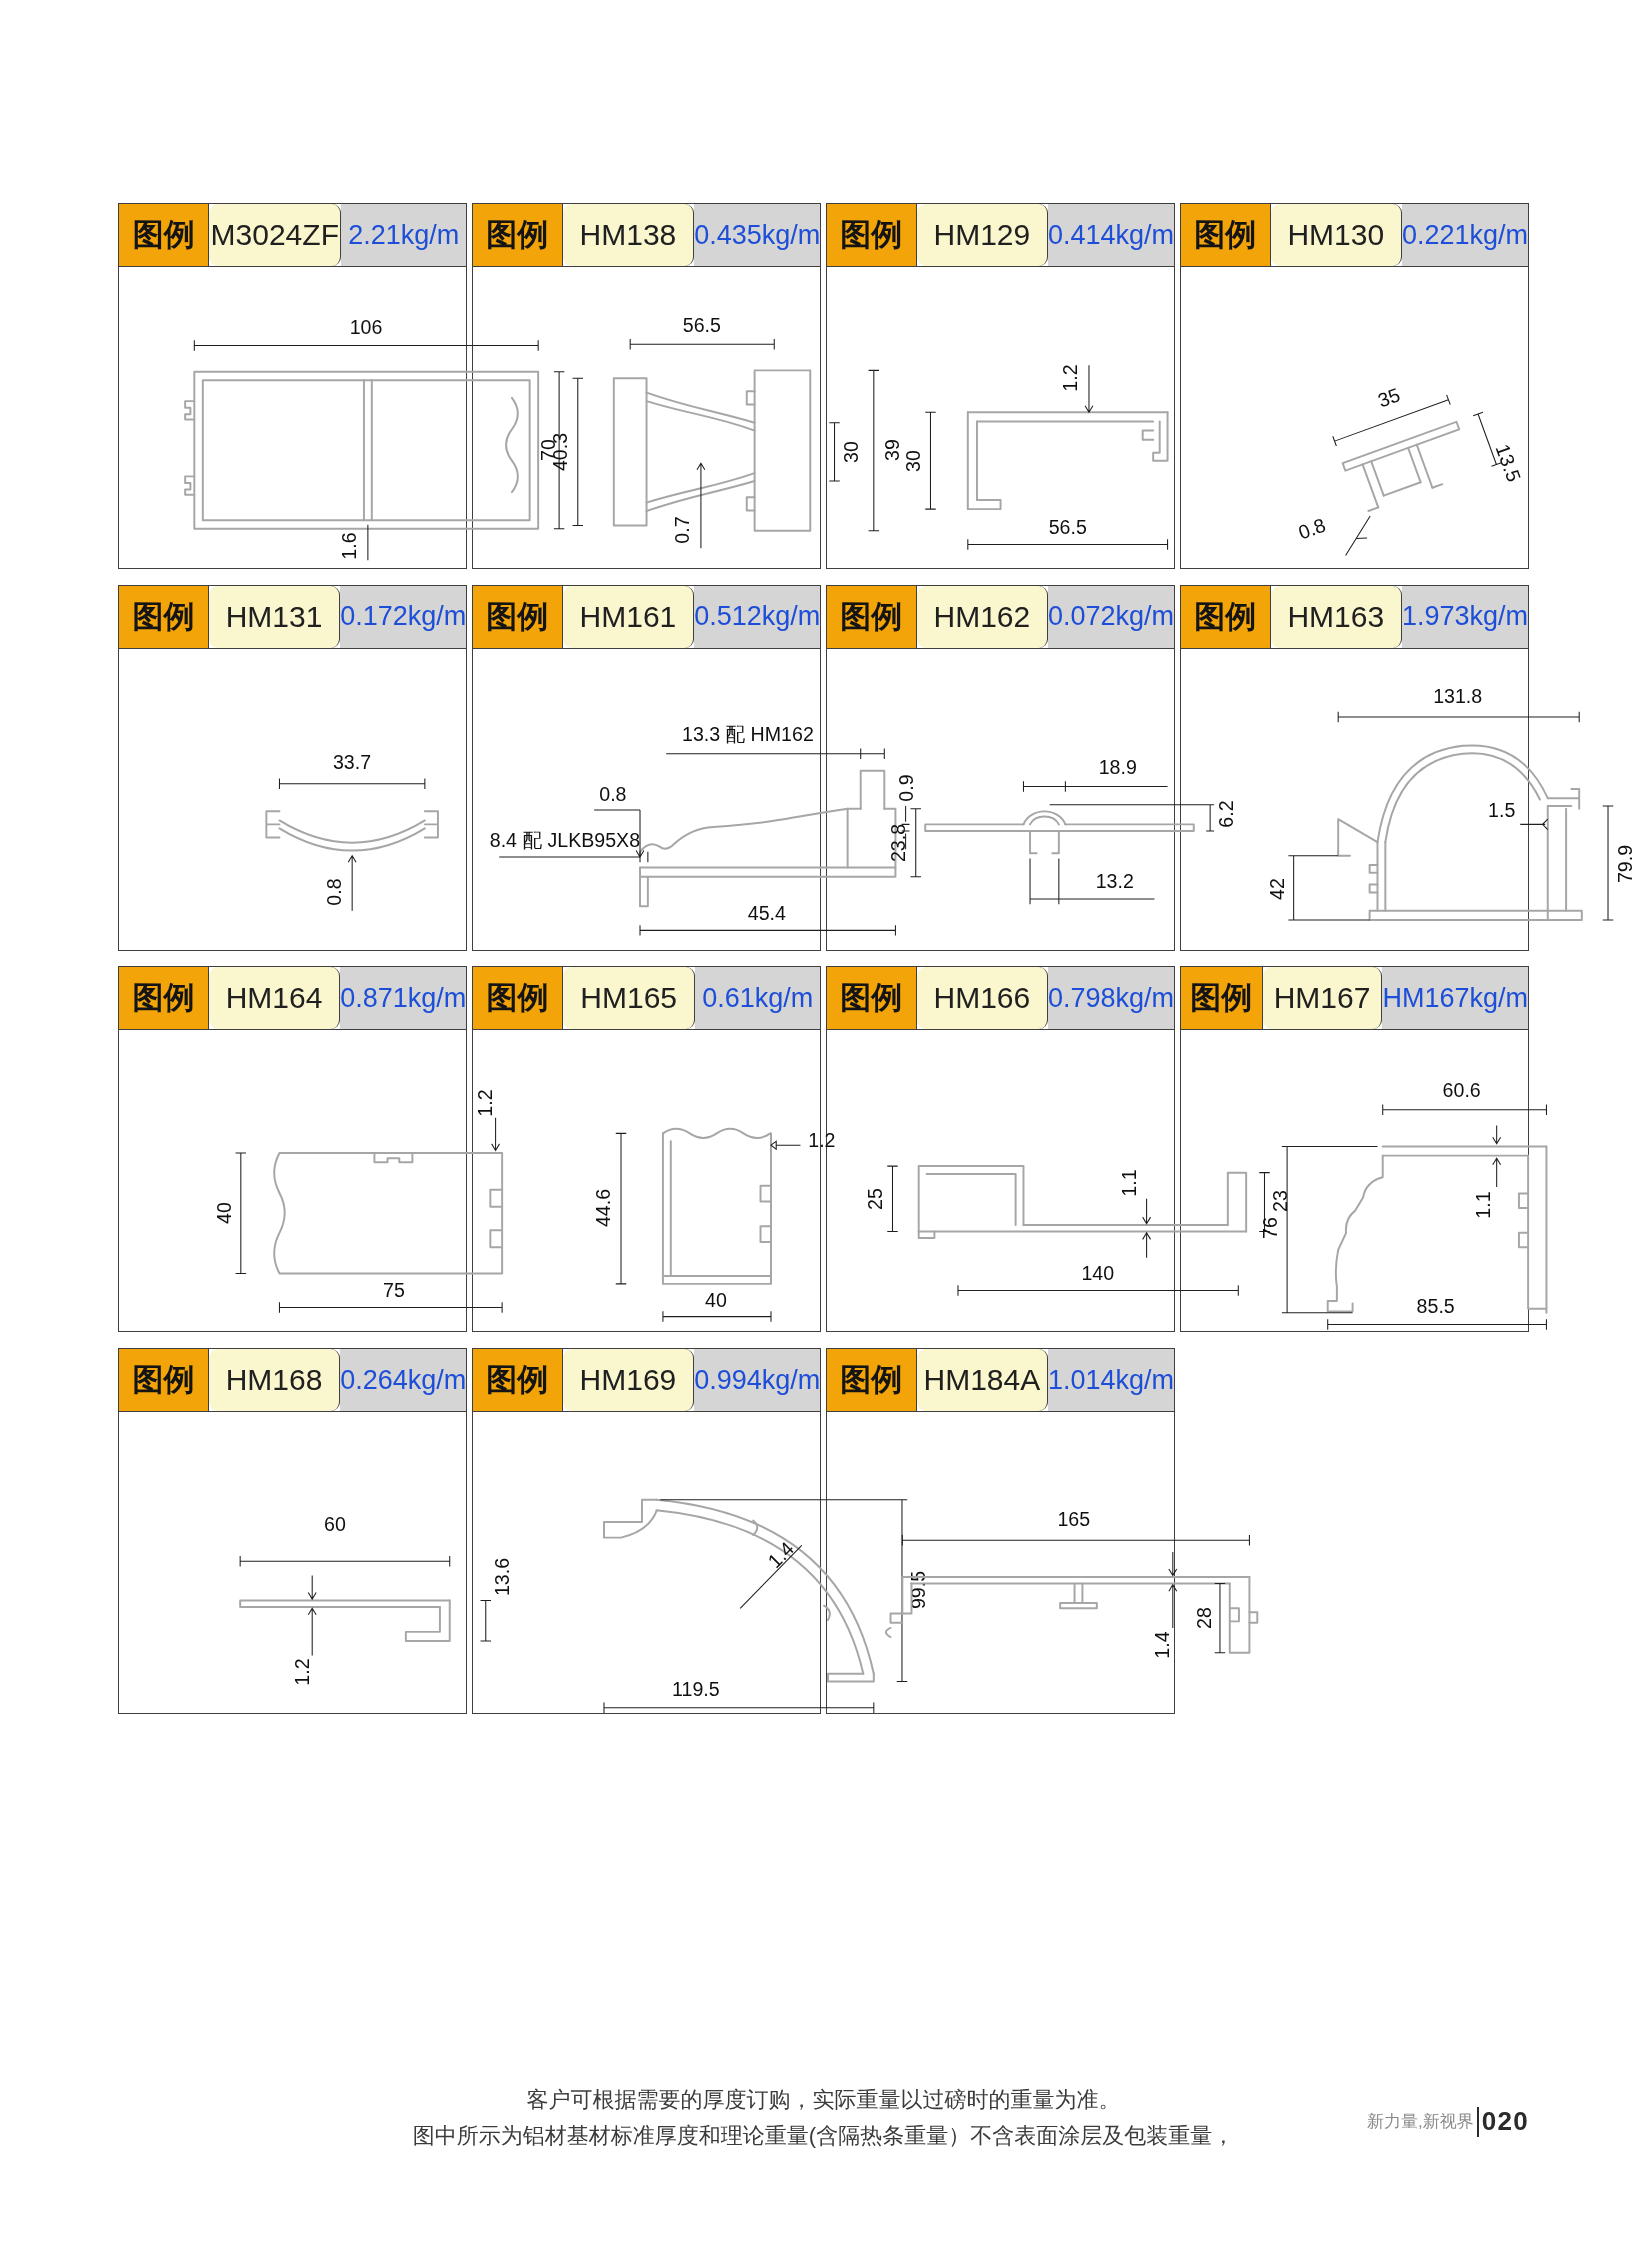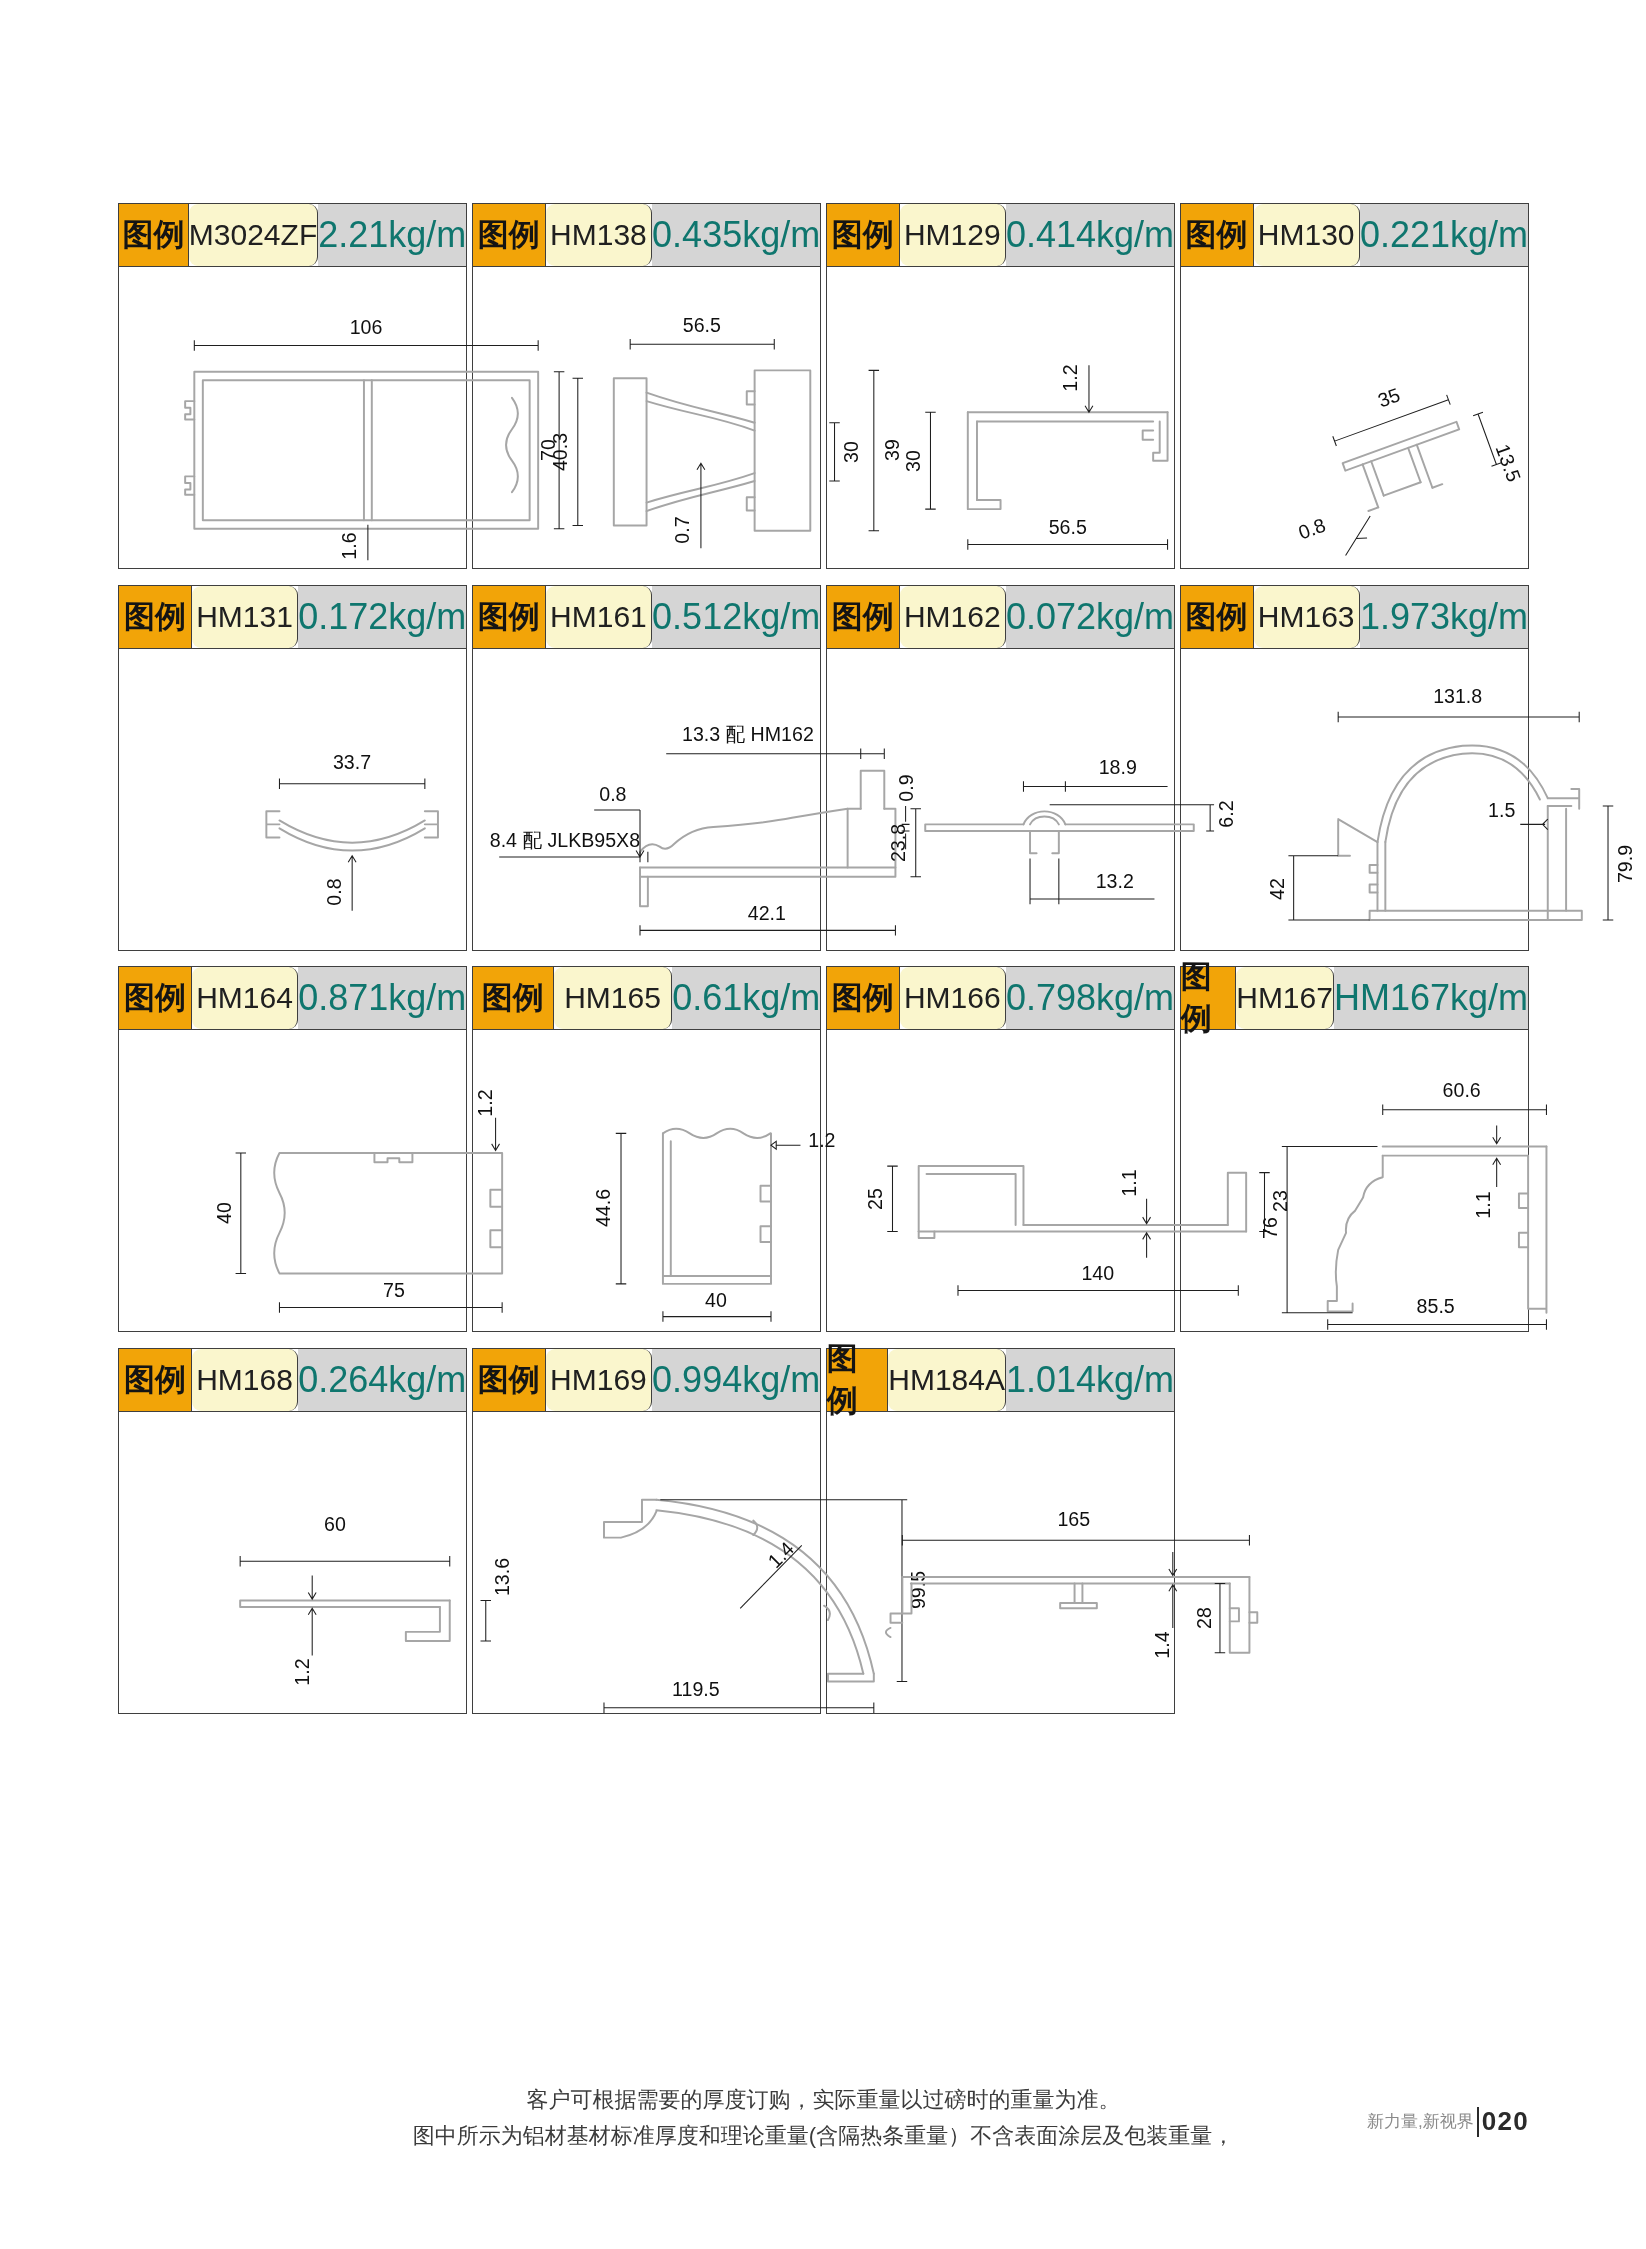--- a/index.html
+++ b/index.html
@@ -5,21 +5,21 @@
   html,body{margin:0;padding:0;background:#ffffff;}
   .page{position:relative;width:1647px;height:2250px;background:#fff;
         font-family:"Liberation Sans",sans-serif;color:#111;overflow:hidden;}
   .grid{position:absolute;left:118px;top:203px;width:1411px;
         display:grid;grid-template-columns:repeat(4,1fr);column-gap:4.6px;row-gap:15.7px;}
   .cell{border:1.3px solid #3f3f3f;background:#fff;}
   .hdr{display:flex;height:62px;border-bottom:1.3px solid #3f3f3f;}
   .seg{display:flex;align-items:center;justify-content:center;height:100%;box-sizing:border-box;}
   .seg-legend{width:26%;background:var(--legend-orange,#F2A408);font-weight:bold;font-size:31px;color:#141414;border-right:1.3px solid #3f3f3f;}
   .seg-model{width:38%;background:var(--model-yellow,#FAF6CD);font-size:30px;color:#202020;border-right:1.3px solid #3f3f3f;border-radius:9px;}
-  .seg-weight{flex:1;background:var(--weight-gray,#D5D5D5);font-size:36px;color:#0f766e;text-align:center;}
+  .seg-weight{flex:1;background:var(--weight-gray,#D5D5D5);font-size:27px;color:#1d4ed8;text-align:center;}
   .drawing{position:relative;height:301px;}
   .drawing svg{position:absolute;left:0;top:0;}
   .p{fill:none;stroke:#a6a6a6;stroke-width:3;stroke-linejoin:round;stroke-linecap:round;}
   .d{fill:none;stroke:#1f1f1f;stroke-width:1.6;}
   .lbl,.vlbl{position:absolute;font-size:19.6px;color:#101010;white-space:nowrap;transform:translate(-50%,-50%);}
   .vlbl{transform:translate(-50%,-50%) rotate(-90deg);}
   .note{position:absolute;left:0;top:2082px;width:100%;text-align:center;font-size:22px;color:#3b3b3b;line-height:1.65;}
   .pagefoot{position:absolute;top:2106px;right:118px;display:flex;align-items:center;gap:3px;}
   .brand{font-size:17px;color:#8a8a8a;}
   .pagefoot .bar{width:2px;height:30px;background:#2b2b2b;}
@@ -161,21 +161,21 @@
           <path class="p" d="M255,310 q14,-18 30,-8 q10,8 22,-4 q26,-24 60,-26 q80,-6 120,-14 q45,-8 85,-14"></path>
           <path class="d" d="M295,160 H628 M592,152 v16 M628,152 v16"></path>
           <path class="d" d="M185,246 h70 M255,246 V318 M249,308 l6,10 6,-10"></path>
           <path class="d" d="M40,318 H255 M255,310 v16 M267,310 v16"></path>
           <path class="d" d="M255,430 H645 M255,422 V438 M645,422 V438"></path>
           <path class="d" d="M676,244 V348 M668,244 h16 M668,348 h16"></path>
         </svg>
         <span class="lbl" style="left:275px;top:85px">13.3 配 HM162</span>
         <span class="lbl" style="left:140px;top:145px">0.8</span>
         <span class="lbl" style="left:92px;top:191px">8.4 配 JLKB95X8</span>
-        <span class="lbl" style="left:294px;top:264px">42.1</span>
+        <span class="lbl" style="left:294px;top:264px">45.4</span>
         <span class="vlbl" style="left:425px;top:194px">23.8</span>
       </div>
     </section>
 
     <section class="cell">
       <div class="hdr">
         <div class="seg seg-legend">图例</div>
         <div class="seg seg-model">HM162</div>
         <div class="seg seg-weight">0.072kg/m</div>
       </div>

